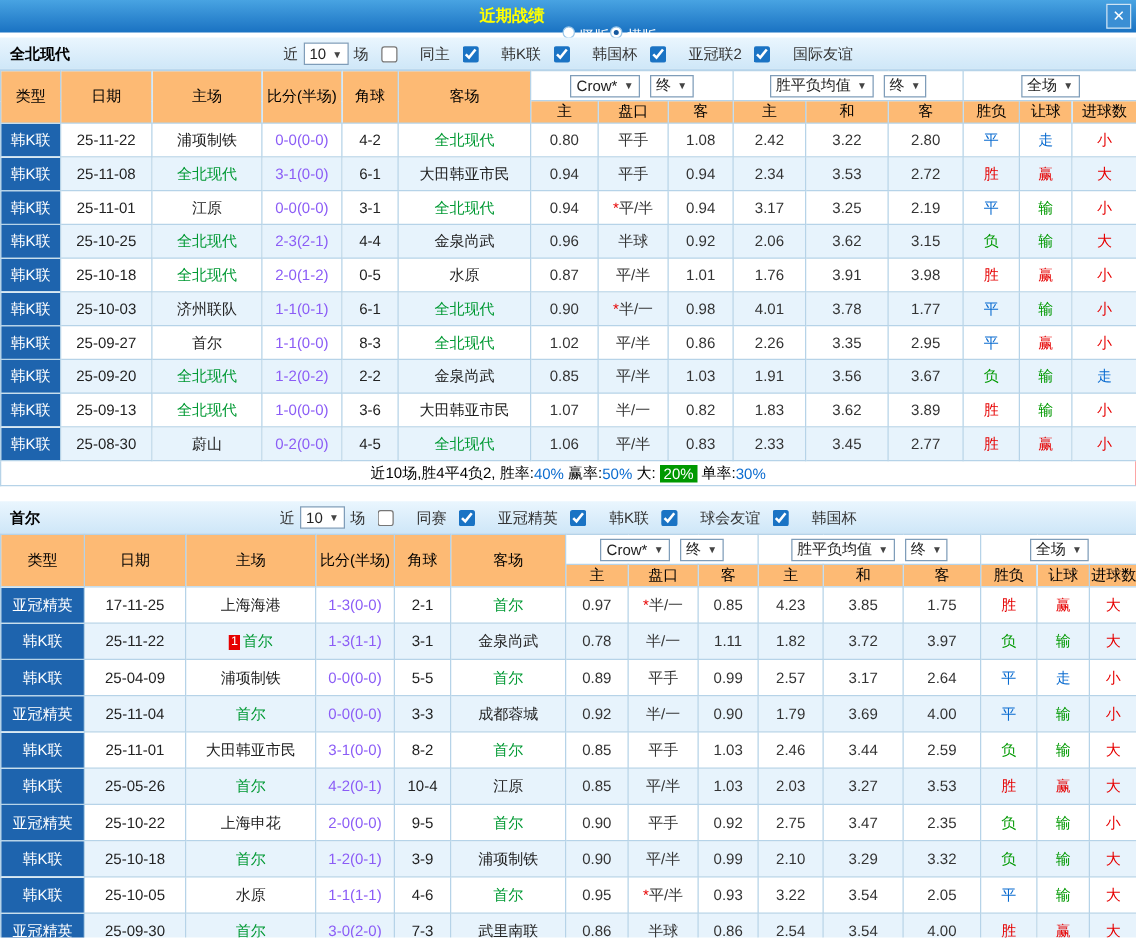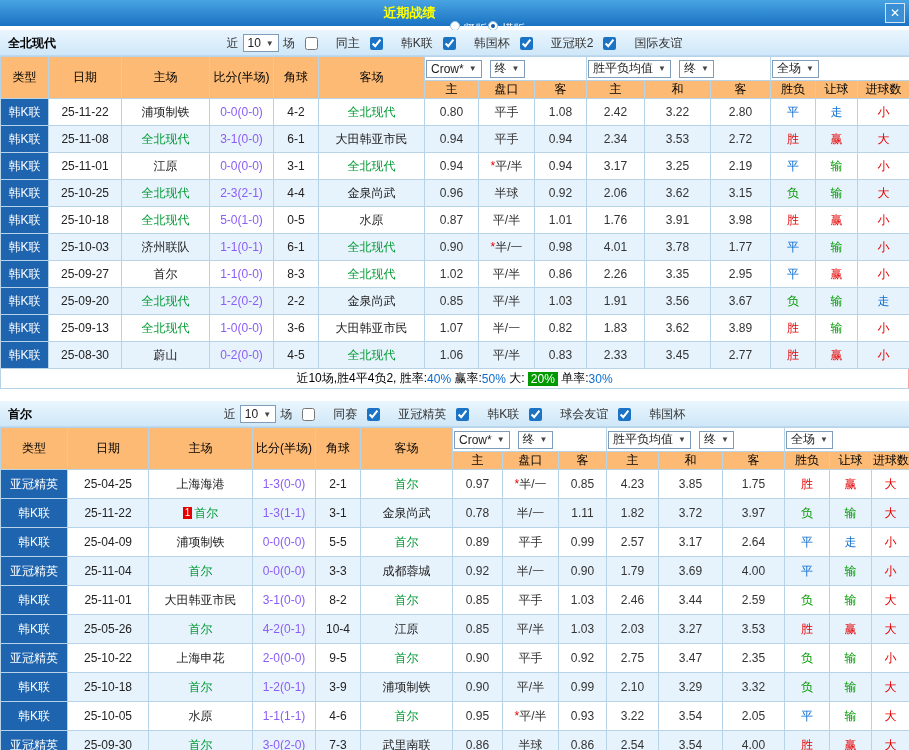--- a/index.html
+++ b/index.html
@@ -37,21 +37,21 @@
   .dd .arr { font-size:8px; color:#444; }
 
   
   table.grid { border-collapse:collapse; table-layout:fixed; width:909px; }
   .grid th, .grid td { border:1px solid #b6d3e8; text-align:center; overflow:hidden;
     white-space:nowrap; padding:0 1px; }
   .hA th { height:24px; }
   .hB th { height:18px; }
   .grid th { background:#fdba74; font-weight:normal; color:#000; }
   th.hsel { background:#fff; }
-  .selwrap { display:flex; align-items:center; justify-content:flex-start; gap:8px; }
+  .selwrap { display:flex; align-items:center; justify-content:center; gap:8px; }
   tbody.t0 td { height:27px; }
   tbody.t1 td { height:29px; }
   tr.alt td { background:#e7f3fc; }
   td.c-type { background:#1e64ae !important; color:#fff; }
   td.score { color:#8b5cf6; }
   .focus { color:#009933; }
   .red { color:#e60000; } .green { color:#009900; } .blue { color:#0b6cd0; }
   .num { color:#333; }
   .star { color:#e60000; font-style:normal; }
   .badge { display:inline-block; background:#e60000; color:#fff; font-size:10px; line-height:12px;
@@ -251,21 +251,21 @@
           <td class="num">3.62</td>
           <td class="num">3.15</td>
           <td class="green">负</td>
           <td class="green">输</td>
           <td class="red">大</td>
         </tr>
         <tr class="">
           <td class="c-type">韩K联</td>
           <td>25-10-18</td>
           <td><span class="focus">全北现代</span></td>
-          <td class="score">5-0(1-0)</td>
+          <td class="score">2-0(1-2)</td>
           <td>0-5</td>
           <td><span class="">水原</span></td>
           <td class="num">0.87</td>
           <td class="num">平/半</td>
           <td class="num">1.01</td>
           <td class="num">1.76</td>
           <td class="num">3.91</td>
           <td class="num">3.98</td>
           <td class="red">胜</td>
           <td class="red">赢</td>
@@ -467,21 +467,21 @@
           <th>和</th>
           <th>客</th>
           <th>胜负</th>
           <th>让球</th>
           <th>进球数</th>
         </tr>
       </thead>
       <tbody class="t1">
         <tr class="">
           <td class="c-type">亚冠精英</td>
-          <td>25-04-25</td>
+          <td>17-11-25</td>
           <td><span class="">上海海港</span></td>
           <td class="score">1-3(0-0)</td>
           <td>2-1</td>
           <td><span class="focus">首尔</span></td>
           <td class="num">0.97</td>
           <td class="num"><i class="star">*</i>半/一</td>
           <td class="num">0.85</td>
           <td class="num">4.23</td>
           <td class="num">3.85</td>
           <td class="num">1.75</td>

